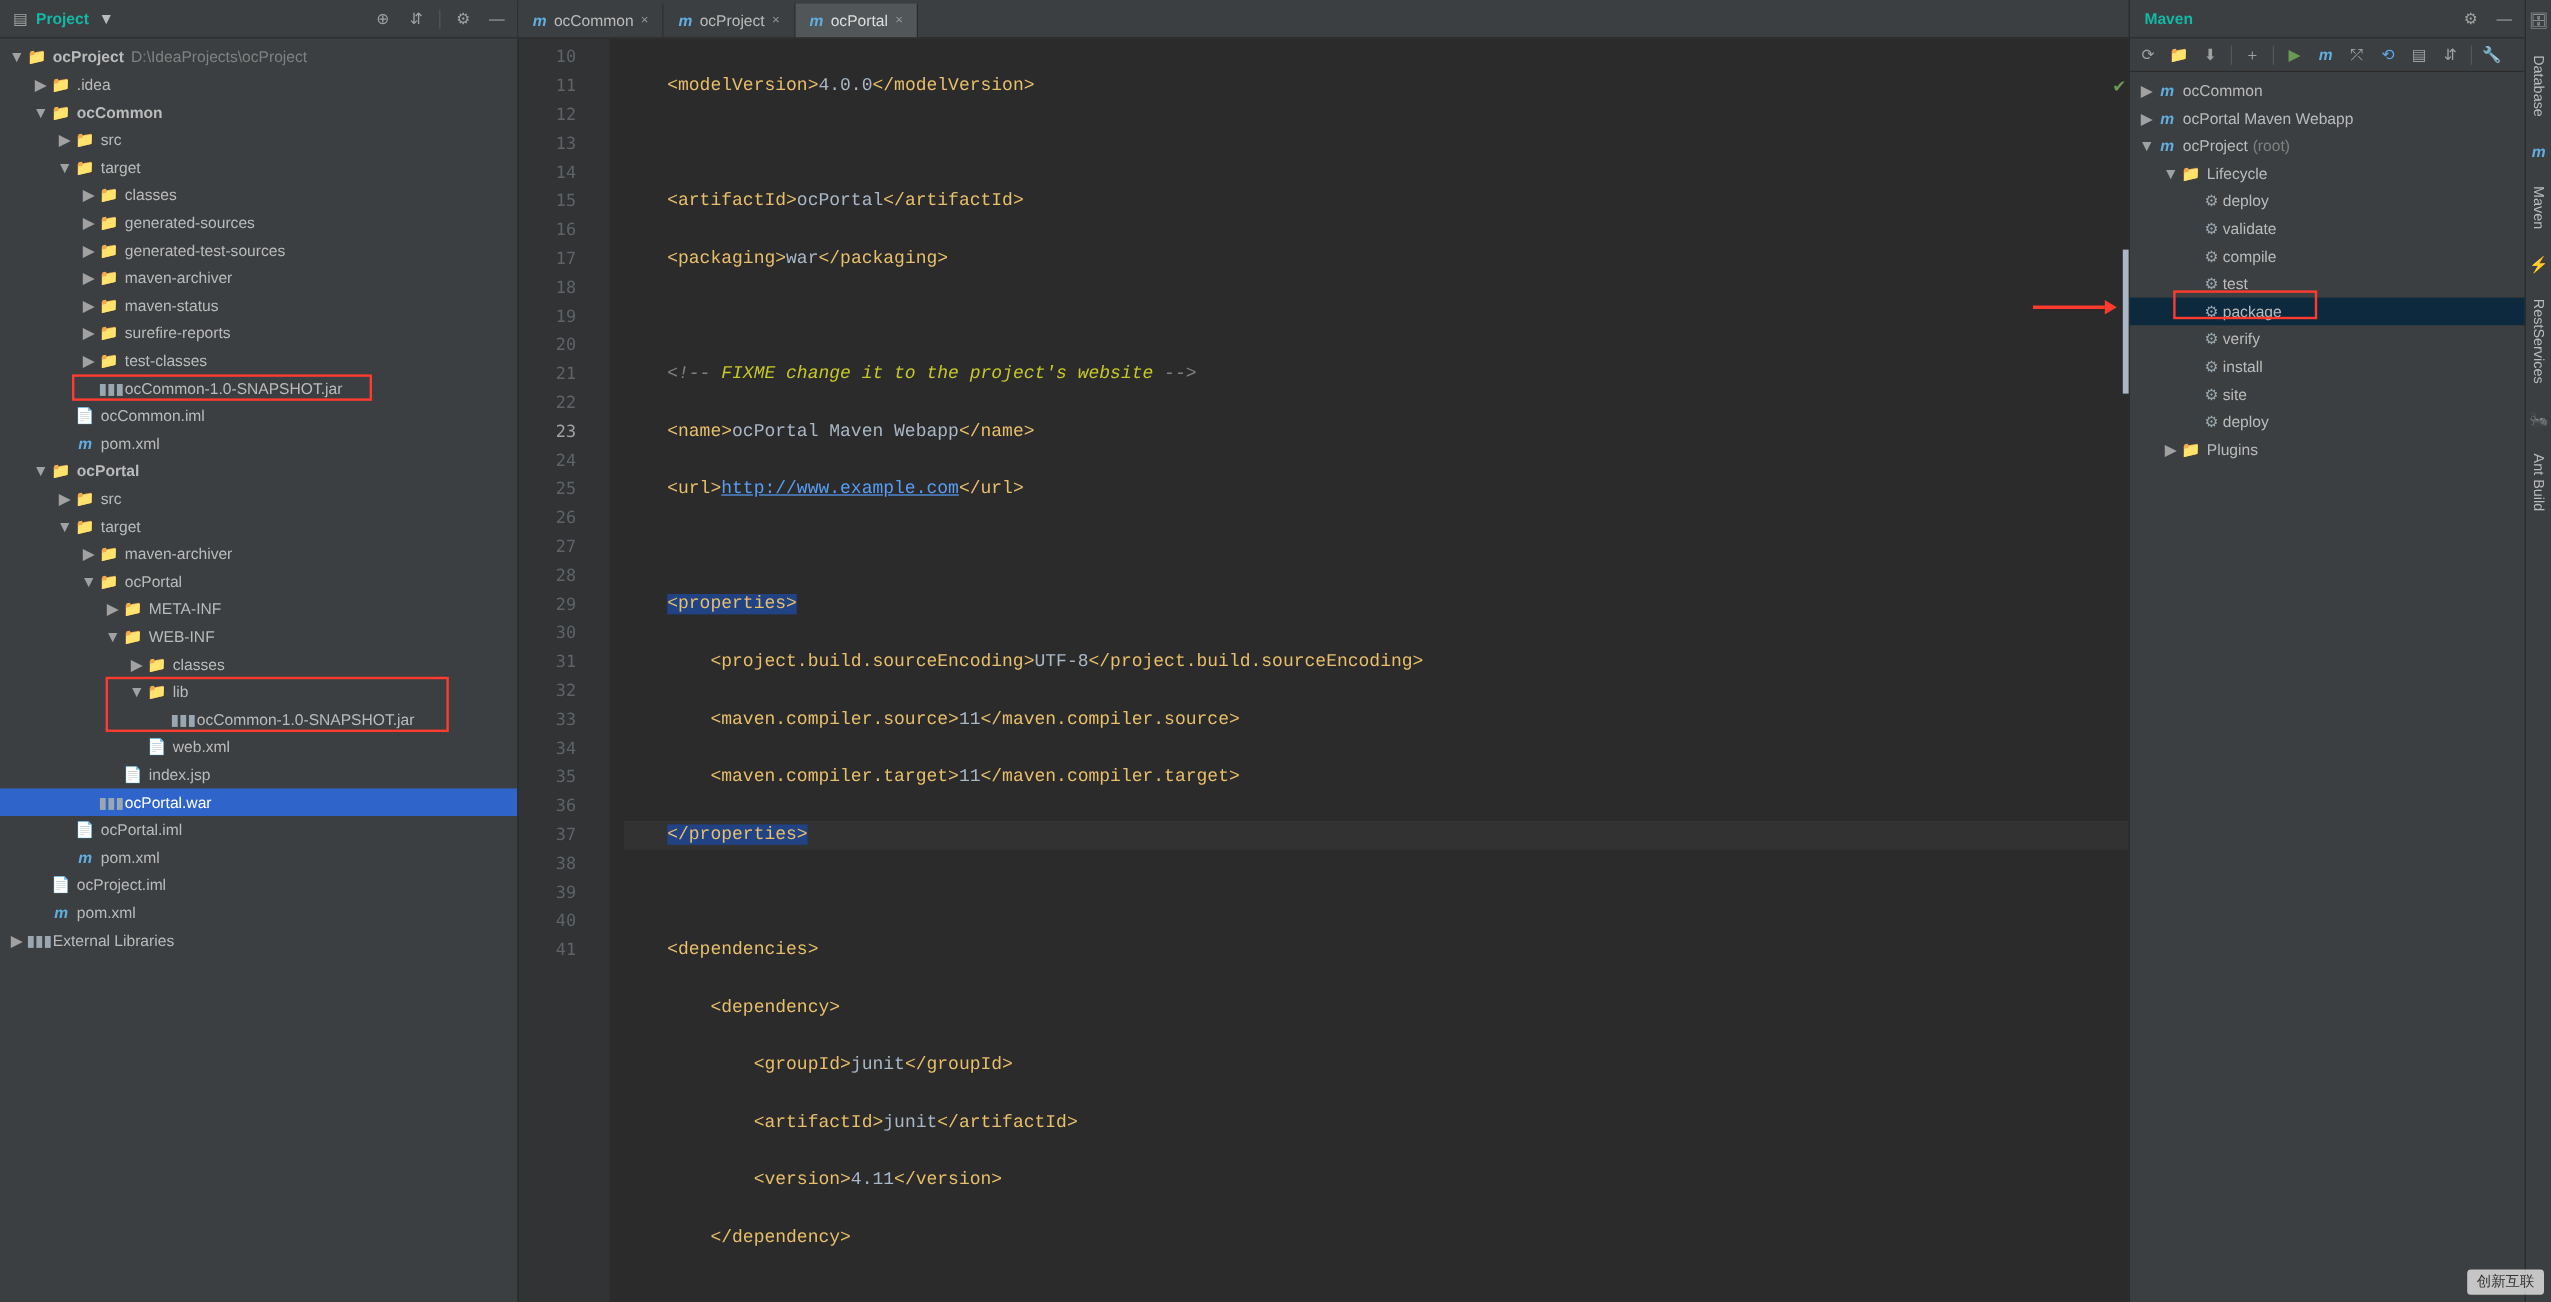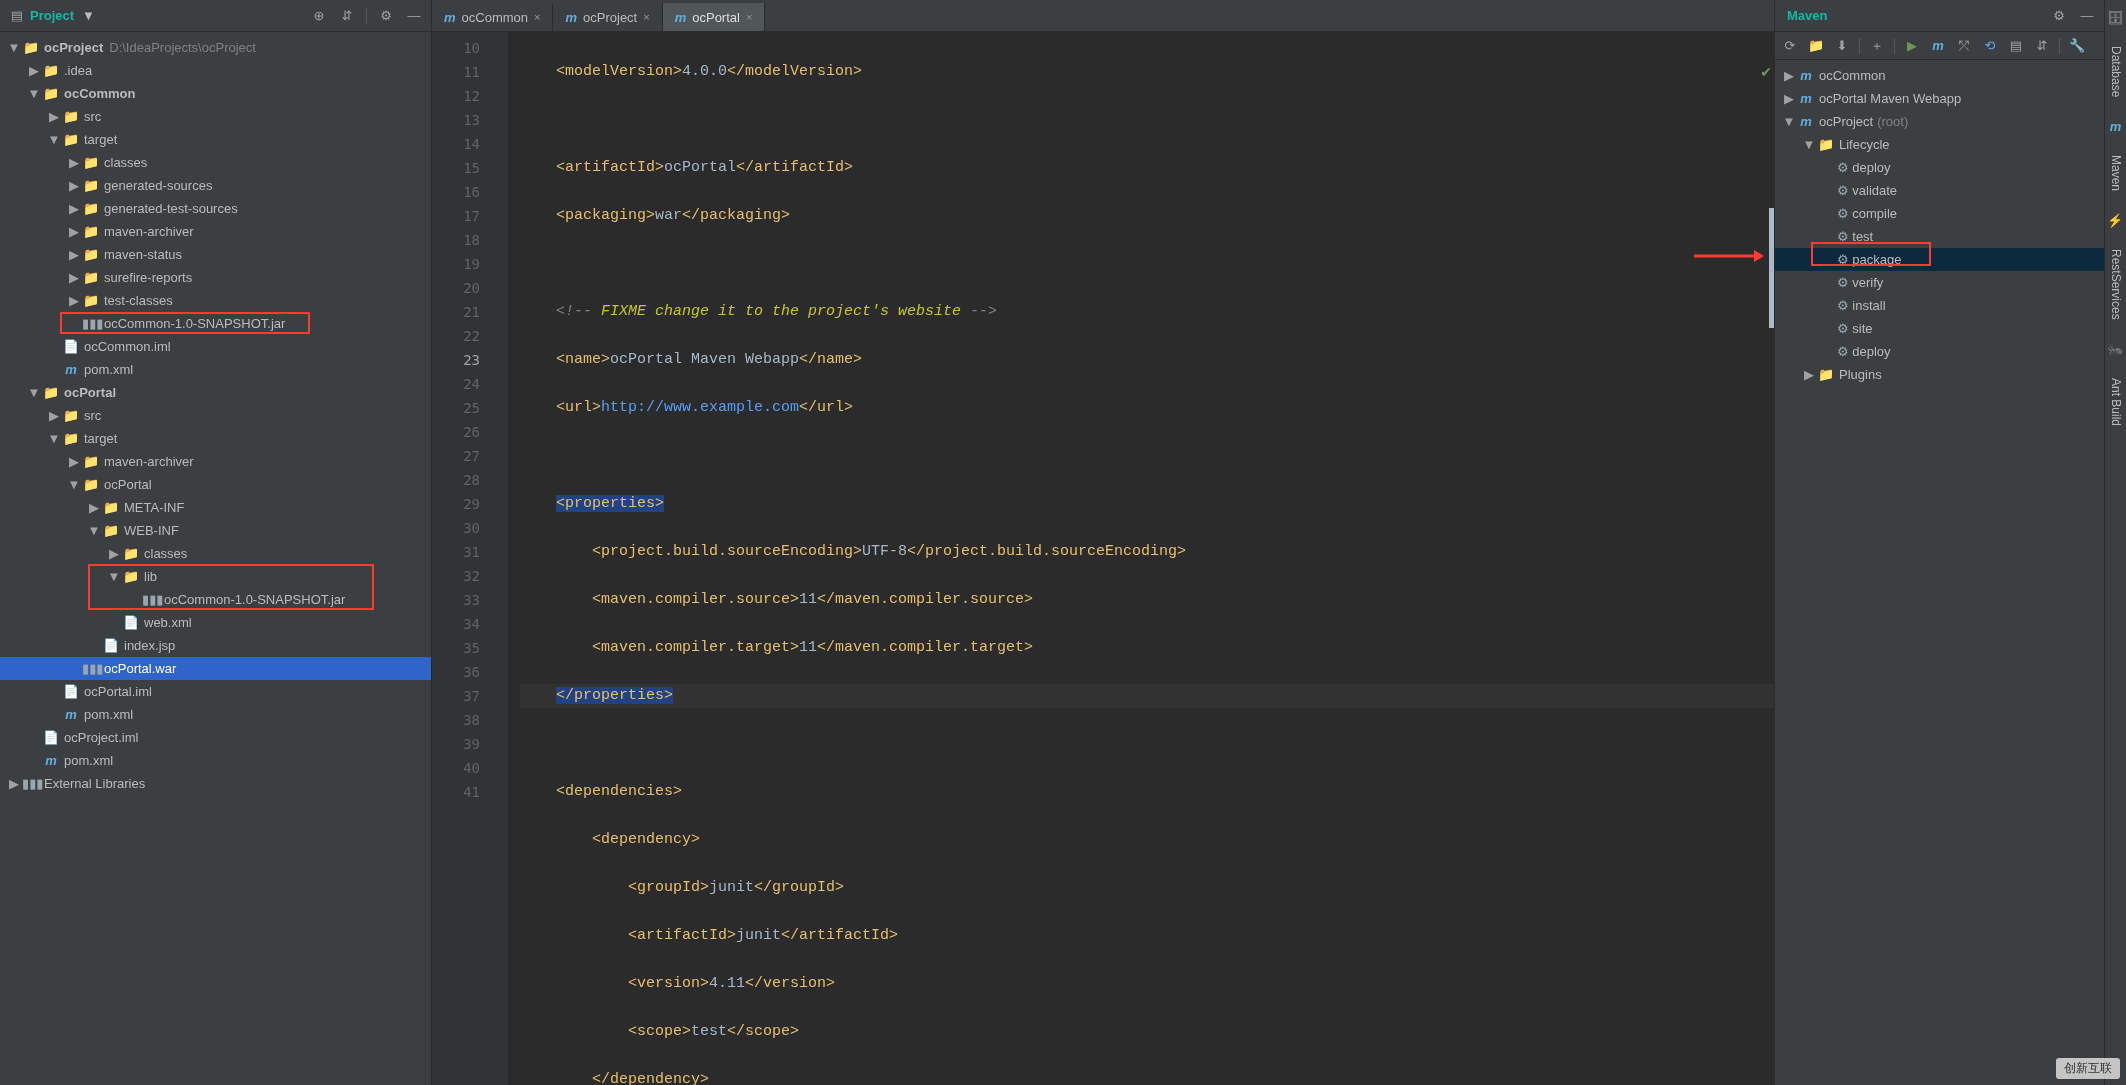--- a/index.html
+++ b/index.html
@@ -30,21 +30,21 @@
 .close-x { color: #999; font-size: 11px; }
 .editor-body { flex: 1; display: flex; overflow: hidden; position: relative; }
 .gutter { width: 58px; background: #313335; text-align: right; padding: 4px 10px 0 0; color: #606366; line-height: 24px; font-family: "Consolas", monospace; font-size: 14px; }
 .gutter .ln.hl { color: #a4a3a3; }
 .fold-gutter { width: 18px; background: #313335; position: relative; }
 .code { flex: 1; padding: 4px 0 0 12px; font-family: "Consolas", "Courier New", monospace; font-size: 15px; line-height: 24px; white-space: pre; color: #a9b7c6; overflow: hidden; }
 .tag { color: #e8bf6a; }
 .text { color: #a9b7c6; }
 .comment { color: #808080; font-style: italic; }
 .fixme { color: #c7c729; font-style: italic; }
-.link { color: #589df6; }
+.link { color: #589df6; text-decoration: underline; }
 .curline { background: #323232; }
 .hl-tag { background: #214283; }
 .maven-panel { width: 330px; background: #3c3f41; display: flex; flex-direction: column; border-left: 1px solid #2b2b2b; }
 .maven-toolbar { height: 28px; display: flex; align-items: center; gap: 8px; padding: 0 6px; border-bottom: 1px solid #2b2b2b; }
 .maven-toolbar .sep { width: 1px; height: 16px; background: #555; }
 .maven-tree { flex: 1; padding: 4px 0; overflow: auto; position: relative; }
 .mrow { display: flex; align-items: center; height: 23px; padding-left: 4px; cursor: pointer; white-space: nowrap; }
 .mrow.selected { background: #0d293e; }
 .gear-icon { color: #9aa7b0; }
 .right-rail { width: 22px; background: #3c3f41; border-left: 1px solid #2b2b2b; display: flex; flex-direction: column; align-items: center; padding-top: 8px; gap: 20px; }
@@ -303,21 +303,20 @@
 <div>        <span class="tag">&lt;project.build.sourceEncoding&gt;</span><span class="text">UTF-8</span><span class="tag">&lt;/project.build.sourceEncoding&gt;</span></div>
 <div>        <span class="tag">&lt;maven.compiler.source&gt;</span><span class="text">11</span><span class="tag">&lt;/maven.compiler.source&gt;</span></div>
 <div>        <span class="tag">&lt;maven.compiler.target&gt;</span><span class="text">11</span><span class="tag">&lt;/maven.compiler.target&gt;</span></div>
 <div class="curline">    <span class="tag hl-tag">&lt;/properties&gt;</span></div>
 <div> </div>
 <div>    <span class="tag">&lt;dependencies&gt;</span></div>
 <div>        <span class="tag">&lt;dependency&gt;</span></div>
 <div>            <span class="tag">&lt;groupId&gt;</span><span class="text">junit</span><span class="tag">&lt;/groupId&gt;</span></div>
 <div>            <span class="tag">&lt;artifactId&gt;</span><span class="text">junit</span><span class="tag">&lt;/artifactId&gt;</span></div>
 <div>            <span class="tag">&lt;version&gt;</span><span class="text">4.11</span><span class="tag">&lt;/version&gt;</span></div>
-<div>            <span class="tag">&lt;scope&gt;</span><span class="text">test</span><span class="tag">&lt;/scope&gt;</span></div>
 <div>        <span class="tag">&lt;/dependency&gt;</span></div>
 
 
 
 
 
 
 
 
 

